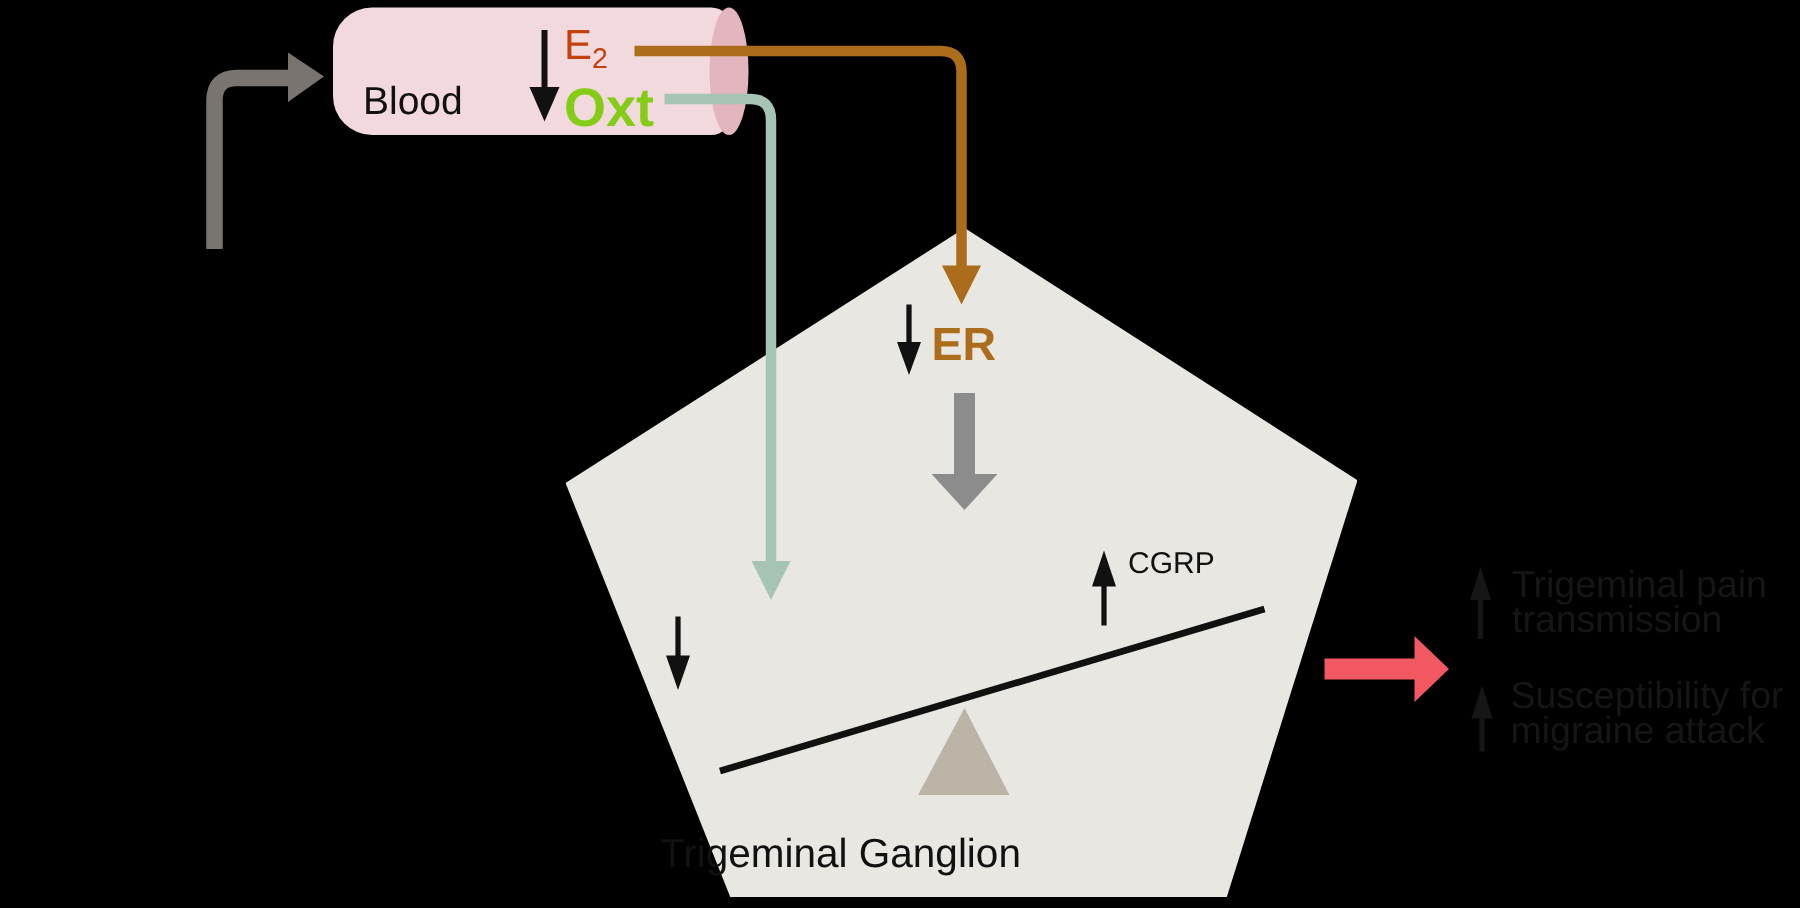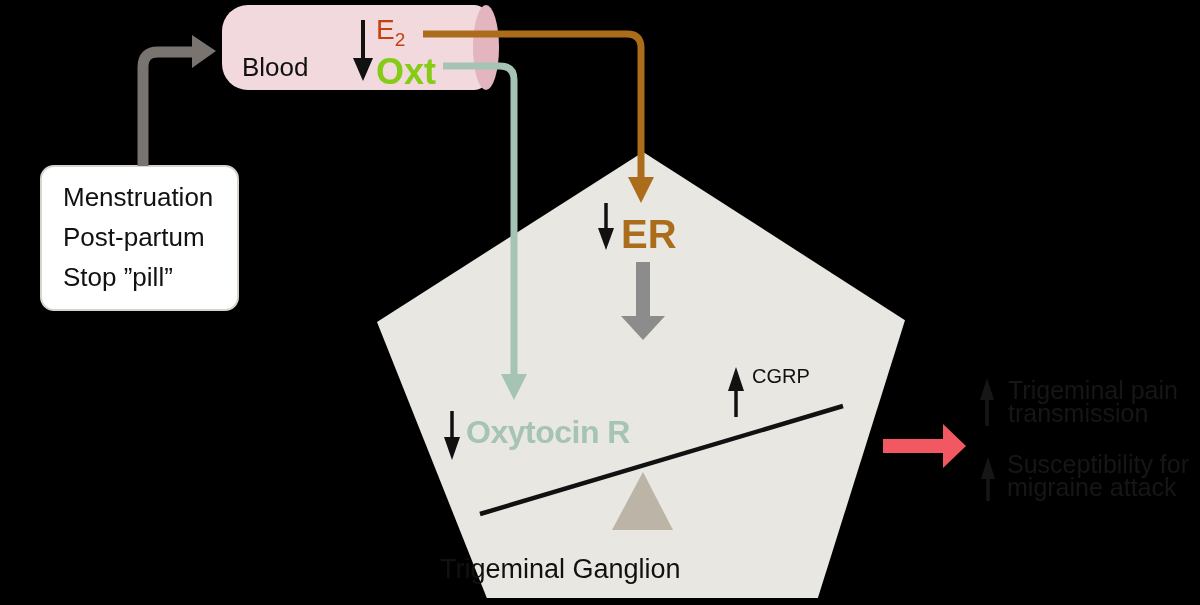--- a/index.html
+++ b/index.html
@@ -45,42 +45,37 @@
   .e2-label sub { font-size: 19px; }
   .oxt-label { left: 376px; top: 51px; font-size: 36px; font-weight: bold; color: #84cc16; }
 
   
   .pentagon {
     left: 377px; top: 152px;
     width: 528px; height: 446px;
     background: #e9e7e1;
     clip-path: polygon(50.4% 0%, 100% 37.7%, 83.5% 100%, 20.8% 100%, 0% 38.1%);
   }
-  .er-label        { left: 621px; top: 212px; font-size: 40px; font-weight: bold; color: #ab6d1b; }
+  .er-label        { left: 621px; top: 212px; font-size: 31px; font-weight: bold; color: #ab6d1b; }
   .oxytocinr-label { left: 466px; top: 414px; font-size: 32px; font-weight: bold; color: #a5c4b3; letter-spacing: -0.5px; }
   .cgrp-label      { left: 752px; top: 365px; font-size: 20px; color: #111; }
   .tg-label        { left: 440px; top: 554px; width: 400px; text-align: left; font-size: 27px; color: #111; }
 
   
   .outcome { color: #161616; font-size: 25px; line-height: 23px; white-space: nowrap; }
   .outcome-1 { left: 1008px; top: 379px; }
   .outcome-2 { left: 1007px; top: 453px; }
 
   svg.overlay { position: absolute; left: 0; top: 0; }
 </style>
 </head>
 <body>
 
 <div class="stage">
 
-  <div class="abs trigger-box">
-    <div>Menstruation</div>
-    <div>Post-partum</div>
-    <div>Stop ”pill”</div>
-  </div>
 
   <div class="abs vessel-body"></div>
   <div class="abs vessel-cap"></div>
   <div class="abs vessel-label">Blood</div>
   <div class="abs e2-label"><span>E</span><sub>2</sub></div>
   <div class="abs oxt-label">Oxt</div>
 
   <div class="abs pentagon"></div>
 
   <svg class="overlay" width="1200" height="605" viewBox="0 0 1200 605">
@@ -131,21 +126,20 @@
       <line x1="987" y1="426" x2="987" y2="398" stroke-width="3.5" stroke="#161616"></line>
       <polygon points="980,400 994,400 987,378" fill="#161616"></polygon>
     </g>
     <g>
       <line x1="988" y1="501" x2="988" y2="477" stroke-width="3.5" stroke="#161616"></line>
       <polygon points="981,479 995,479 988,457" fill="#161616"></polygon>
     </g>
   </svg>
 
   <div class="abs er-label">ER</div>
-  <div class="abs oxytocinr-label">Oxytocin R</div>
   <div class="abs cgrp-label">CGRP</div>
   <div class="abs tg-label">Trigeminal Ganglion</div>
 
   <div class="abs outcome outcome-1">
     <div>Trigeminal pain</div>
     <div>transmission</div>
   </div>
   <div class="abs outcome outcome-2">
     <div>Susceptibility for</div>
     <div>migraine attack</div>

